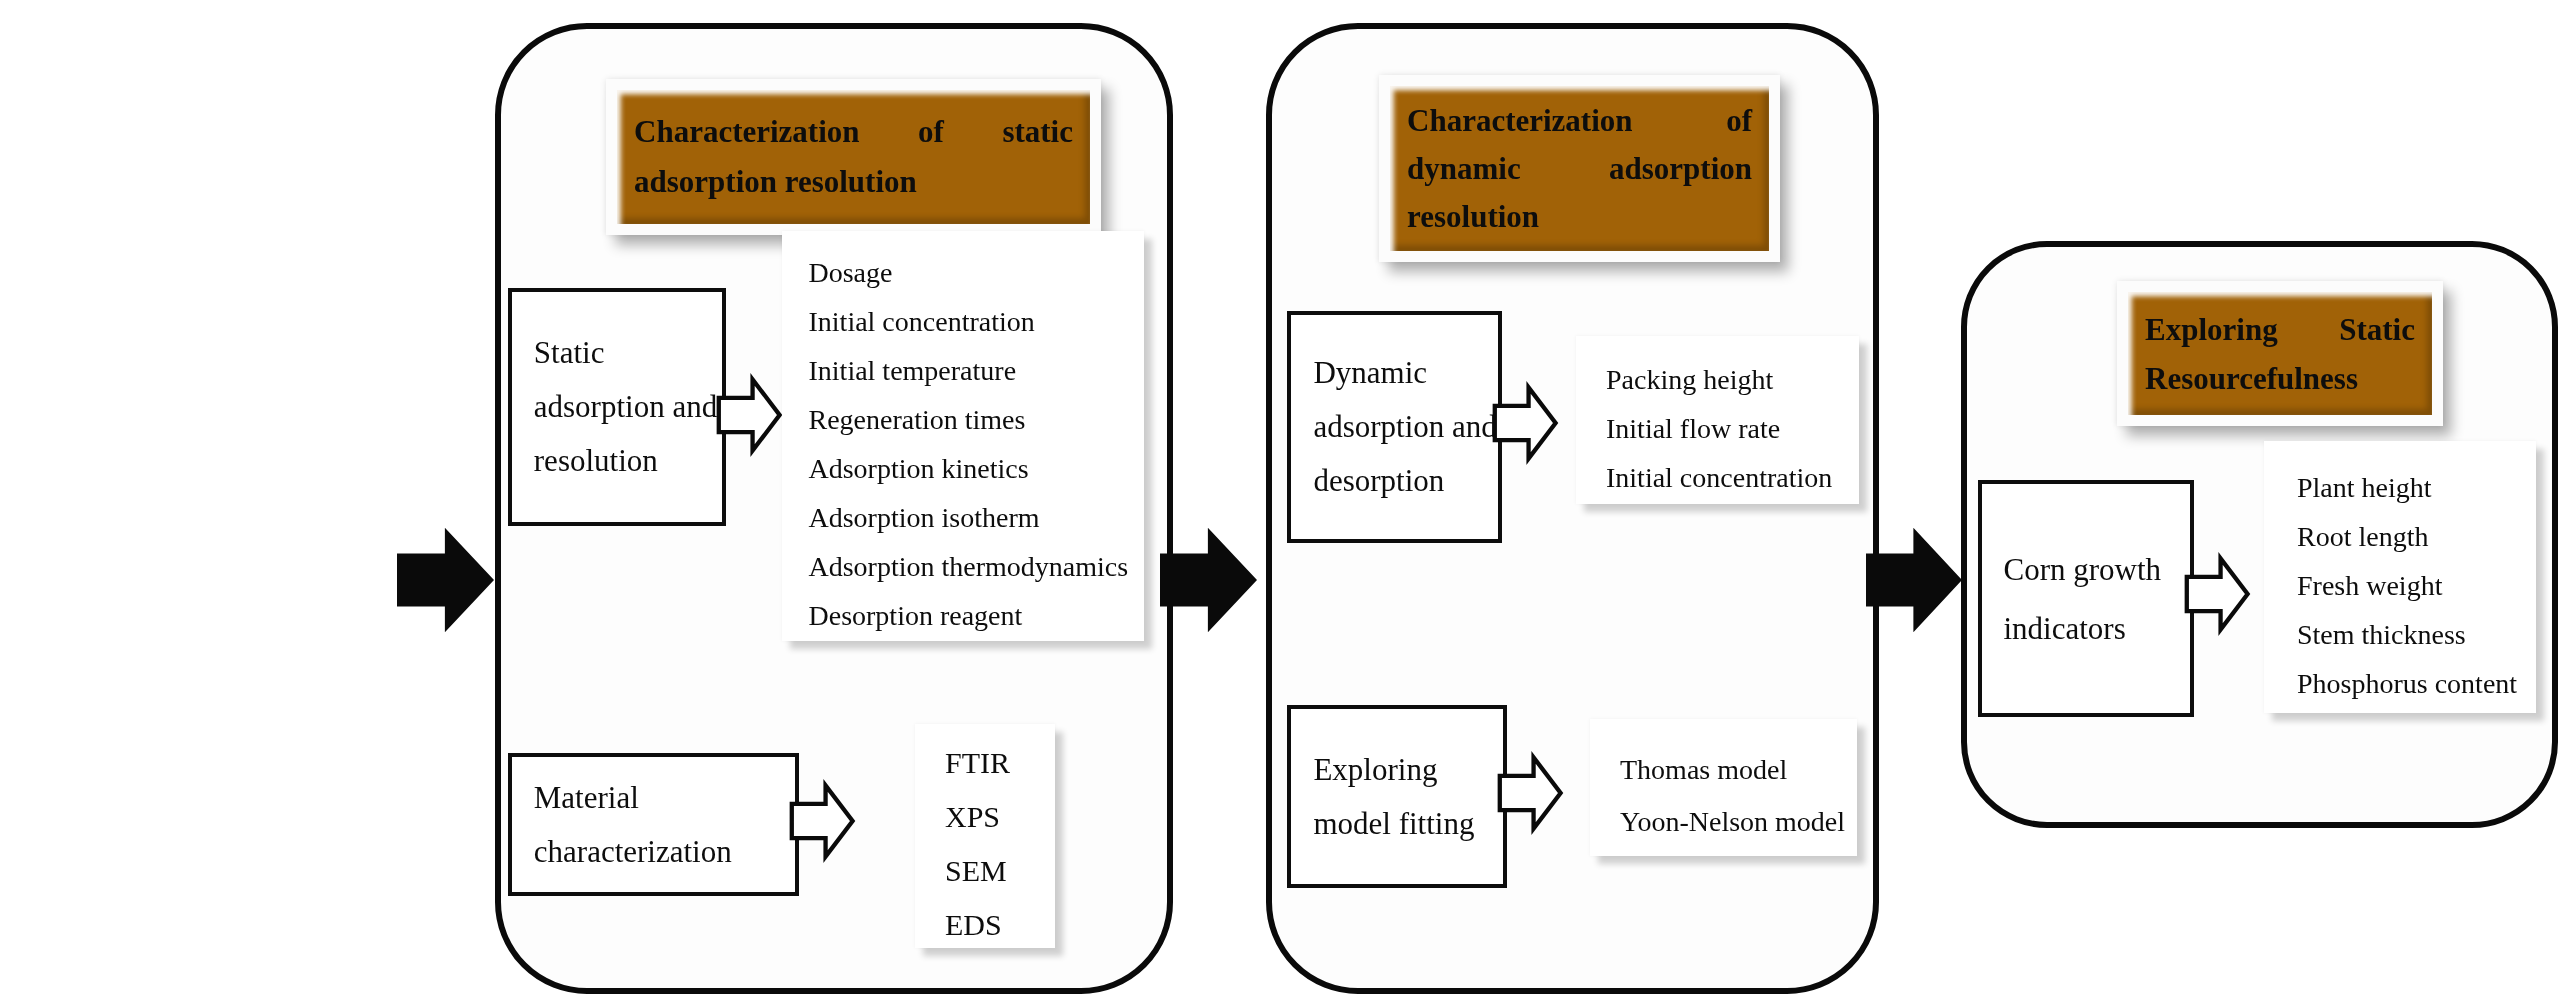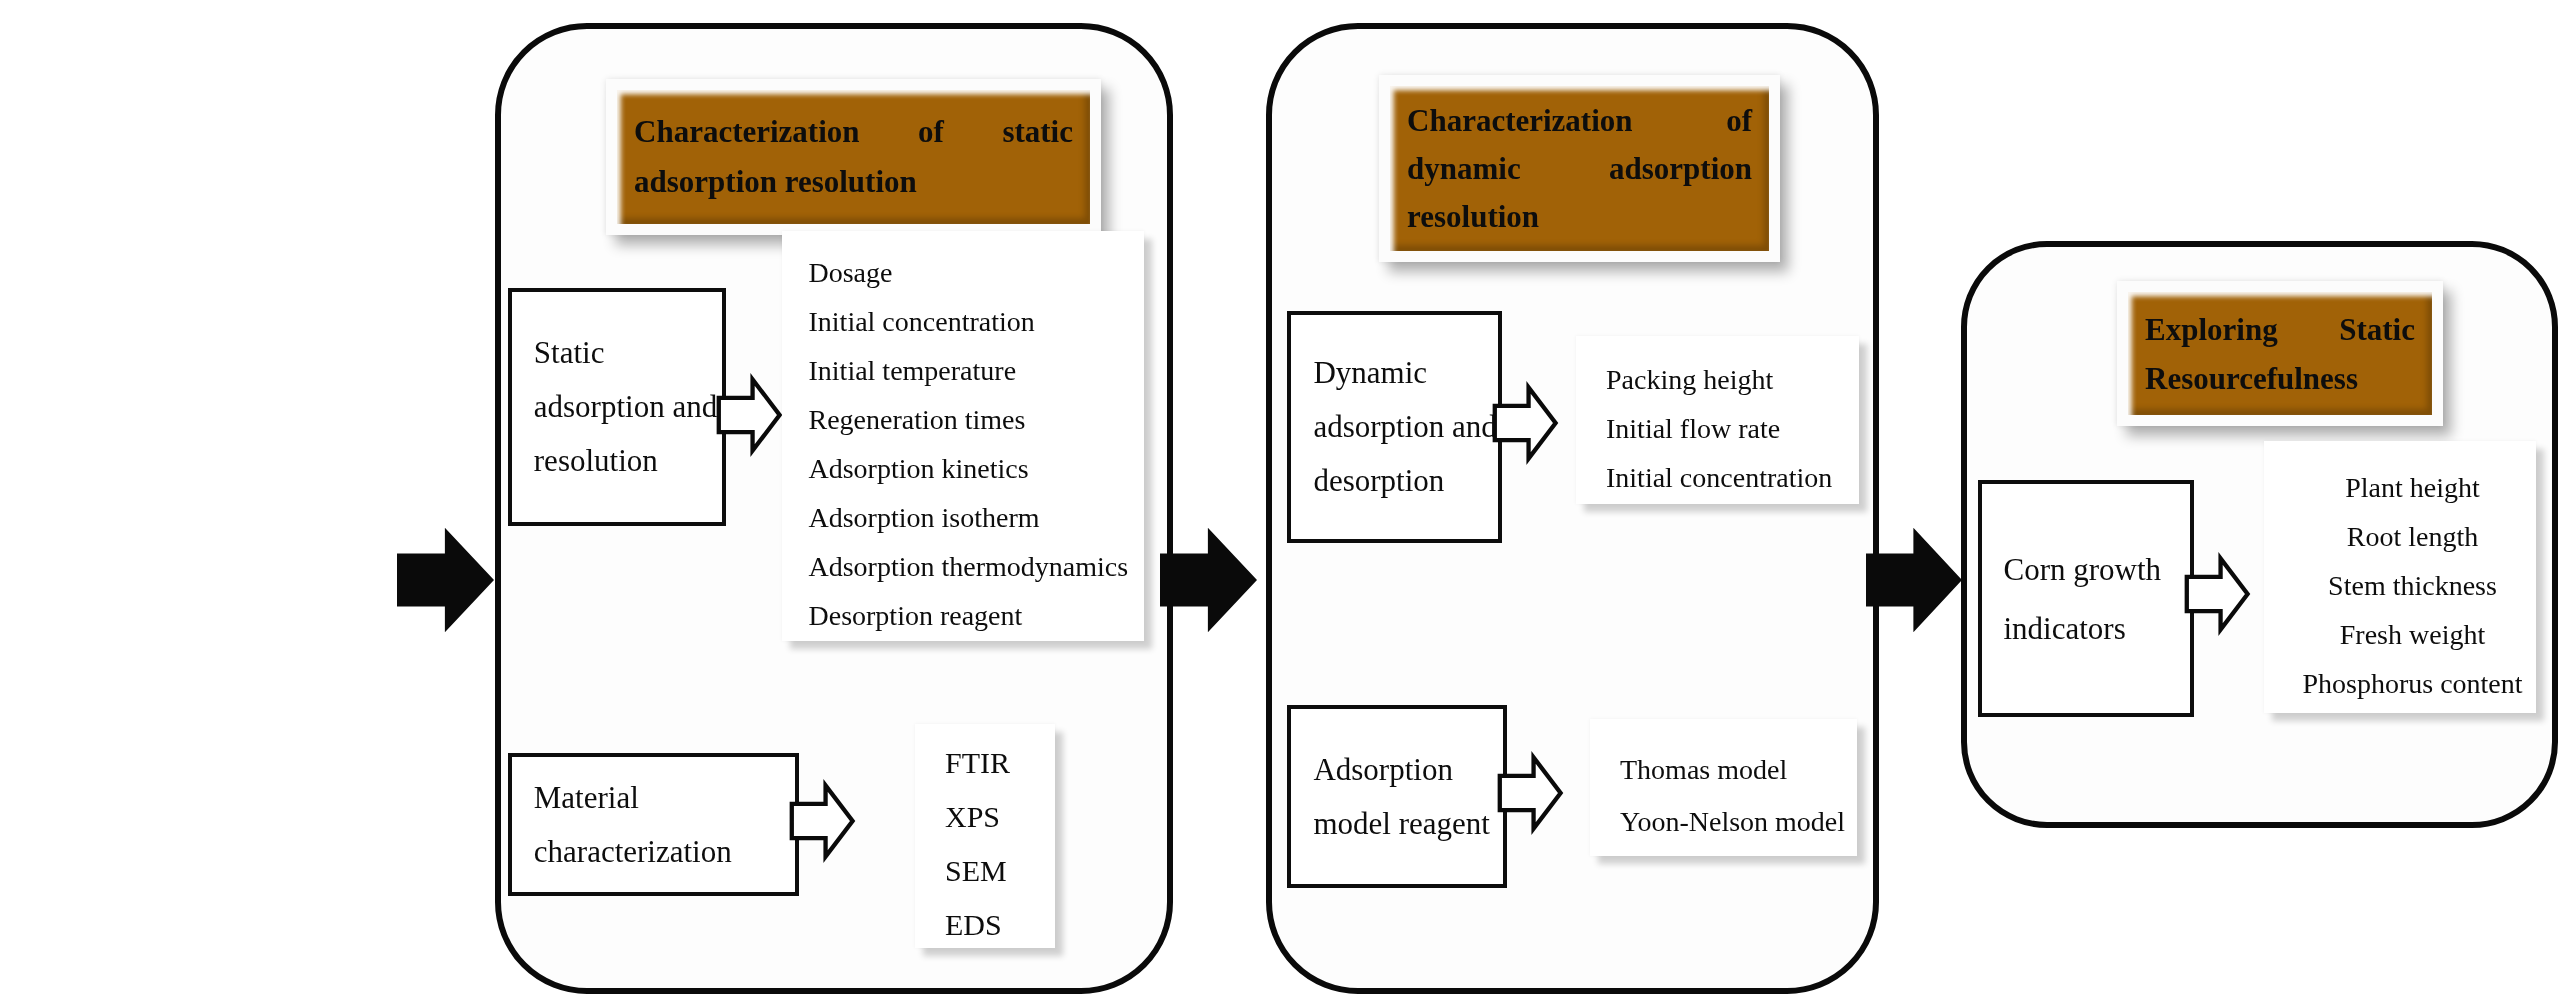--- a/index.html
+++ b/index.html
@@ -99,21 +99,21 @@
   .panel li { white-space: nowrap; font-size: 28px; line-height: 49px; }
   .p-staticlist { left: 281px; top: 202px;  width: 362px; height: 410px; }
   .p-staticlist li { padding-left: 18.5px; }
   .p-methods    { left: 414px; top: 695px; width: 140px; height: 224px; }
   .p-methods li { padding-left: 22px; font-size: 30px; line-height: 54px; }
   .p-dynlist    { left: 304px; top: 307px;  width: 283px; height: 168px; }
   .p-dynlist li { padding-left: 22px; }
   .p-models     { left: 318px; top: 690px; width: 267px; height: 137px; }
   .p-models li  { padding-left: 22px; line-height: 52px; }
   .p-plantlist  { left: 297px; top: 194px;  width: 272px; height: 272px; }
-  .p-plantlist li { padding-left: 25px; text-align: center; }
+  .p-plantlist li { padding-left: 25px; }
 
   .conn, .flowarrow { position: absolute; }
 </style>
 </head>
 <body>
 
 <div class="canvas">
 
 
   <svg class="conn" style="left:397px; top:525px;" width="97" height="110" viewBox="0 0 158 178">
@@ -177,21 +177,21 @@
     </svg>
     <div class="panel p-dynlist">
       <ul>
         <li>Packing height</li>
         <li>Initial flow rate</li>
         <li>Initial concentration</li>
       </ul>
     </div>
 
     <div class="labelbox b-model">
-      <div class="lbl">Adsorption model reagent</div>
+      <div class="lbl">Exploring model fitting</div>
     </div>
     <svg class="flowarrow" style="left:225px; top:721px;" width="67" height="86" viewBox="0 0 108 140">
       <path d="M4 42 L59 42 L59 12 L103 70 L59 128 L59 98 L4 98 Z" fill="#ffffff" stroke="#0a0a0a" stroke-width="7" stroke-linejoin="miter"></path>
     </svg>
     <div class="panel p-models">
       <ul>
         <li>Thomas model</li>
         <li>Yoon-Nelson model</li>
       </ul>
     </div>
@@ -209,21 +209,21 @@
     <div class="labelbox b-corn">
       <div class="lbl">Corn growth indicators</div>
     </div>
     <svg class="flowarrow" style="left:217px; top:304px;" width="67" height="86" viewBox="0 0 108 140">
       <path d="M4 42 L59 42 L59 12 L103 70 L59 128 L59 98 L4 98 Z" fill="#ffffff" stroke="#0a0a0a" stroke-width="7" stroke-linejoin="miter"></path>
     </svg>
     <div class="panel p-plantlist">
       <ul>
         <li>Plant height</li>
         <li>Root length</li>
+        <li>Fresh weight</li>
         <li>Stem thickness</li>
-        <li>Fresh weight</li>
         <li>Phosphorus content</li>
       </ul>
     </div>
   </div>
 
 </div>
 
 
 </body></html>

